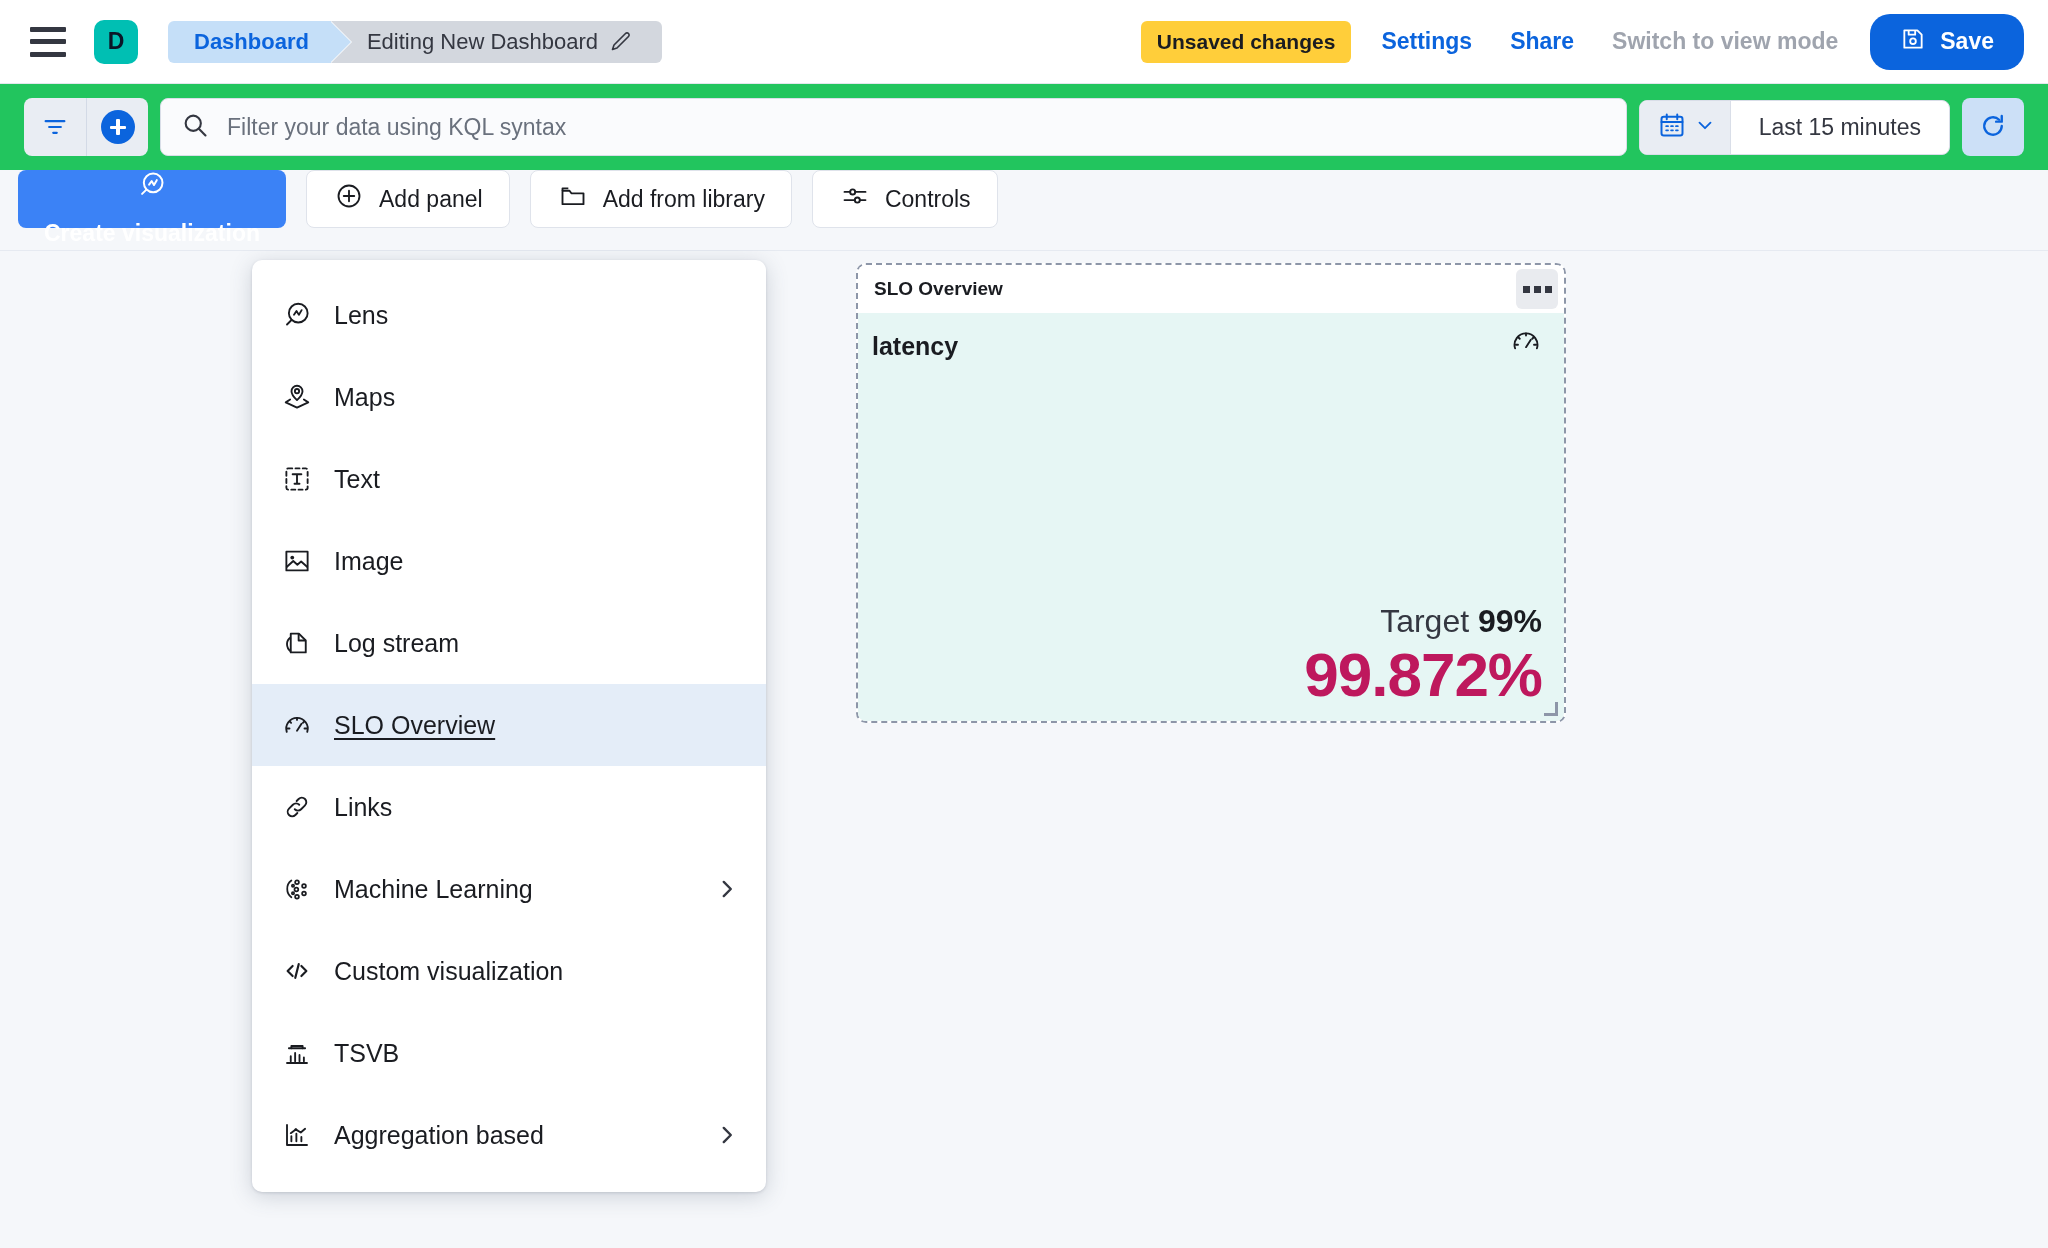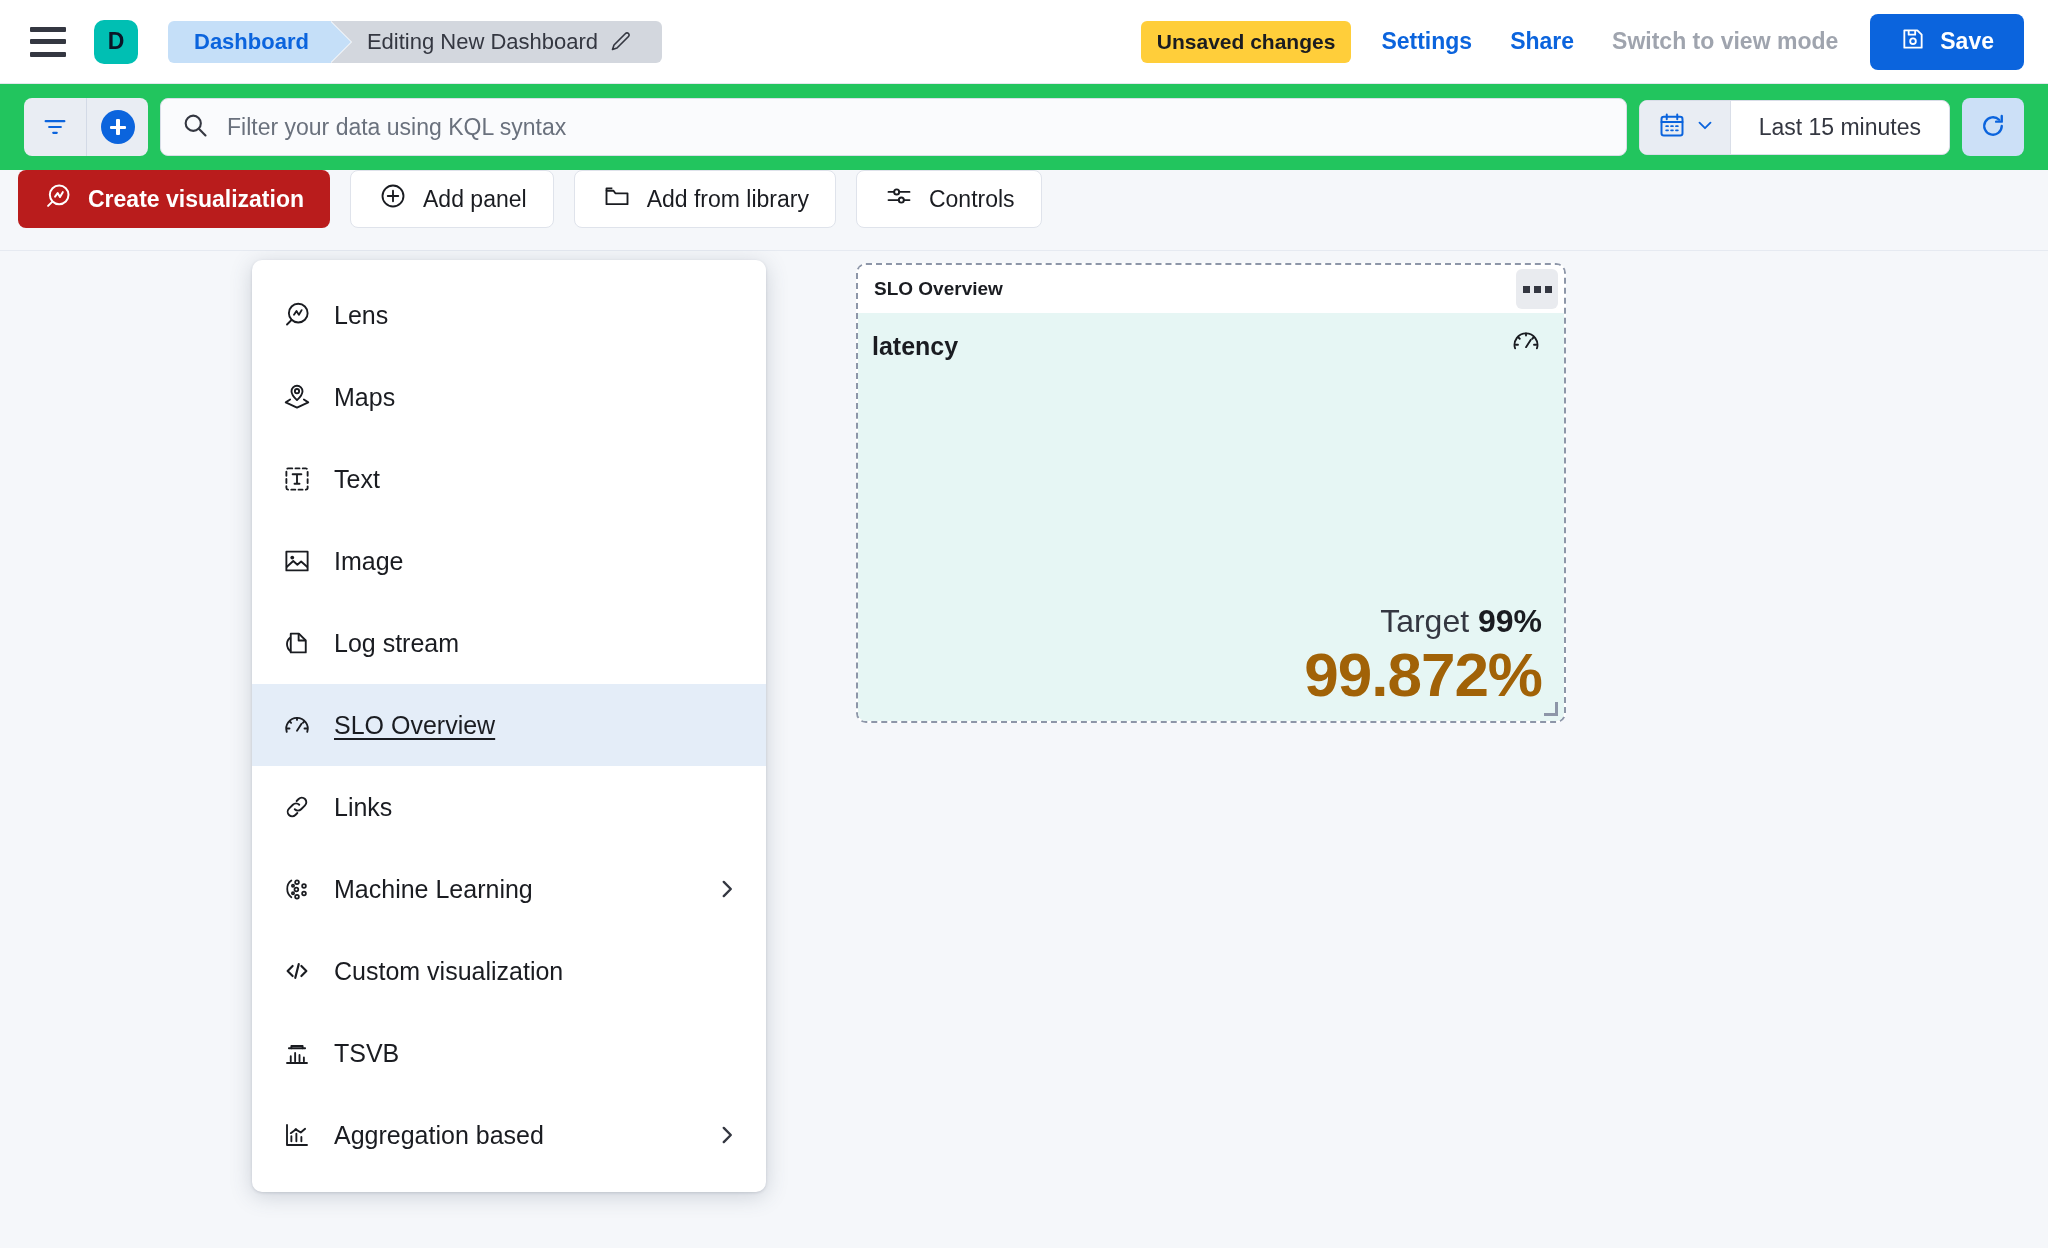--- a/index.html
+++ b/index.html
@@ -145,21 +145,21 @@
     color: #9FA4AE;
     margin-right: 32px;
   }
 
   .btn-save {
     background: #0B64DD;
     color: #FFFFFF;
     font-size: 23px;
     font-weight: bold;
     border: none;
-    border-radius: 8px;
+    border-radius: 20px;
     height: 56px;
     padding: 0 30px;
     display: flex;
     align-items: center;
     gap: 14px;
     cursor: pointer;
     white-space: nowrap;
   }
 
   
@@ -288,23 +288,24 @@
     align-items: center;
     gap: 16px;
     padding: 0 26px;
     font-size: 23px;
     font-weight: bold;
     cursor: pointer;
     white-space: nowrap;
     font-family: "Liberation Sans", sans-serif;
   }
   .tb-primary {
-    background: #b91c1c;
+    background: #3b82f6;
     color: #FFFFFF;
     border: none;
+    flex-direction: column;
   }
   .tb-secondary {
     background: #FFFFFF;
     color: #1A1C21;
     border: 1px solid #DFE3EB;
     font-weight: normal;
     padding-left: 28px;
   }
 
   
@@ -446,21 +447,21 @@
     text-align: right;
     font-size: 32px;
     color: #343741;
     margin-bottom: 2px;
   }
   .slo-target b { color: #1A1C21; }
   .slo-value {
     text-align: right;
     font-size: 62px;
     font-weight: bold;
-    color: #a16207;
+    color: #be185d;
     letter-spacing: -1px;
     line-height: 1.05;
   }
   .resize-handle {
     position: absolute;
     right: 6px;
     bottom: 5px;
     width: 14px;
     height: 14px;
     border-right: 3px solid #8D96A8;

